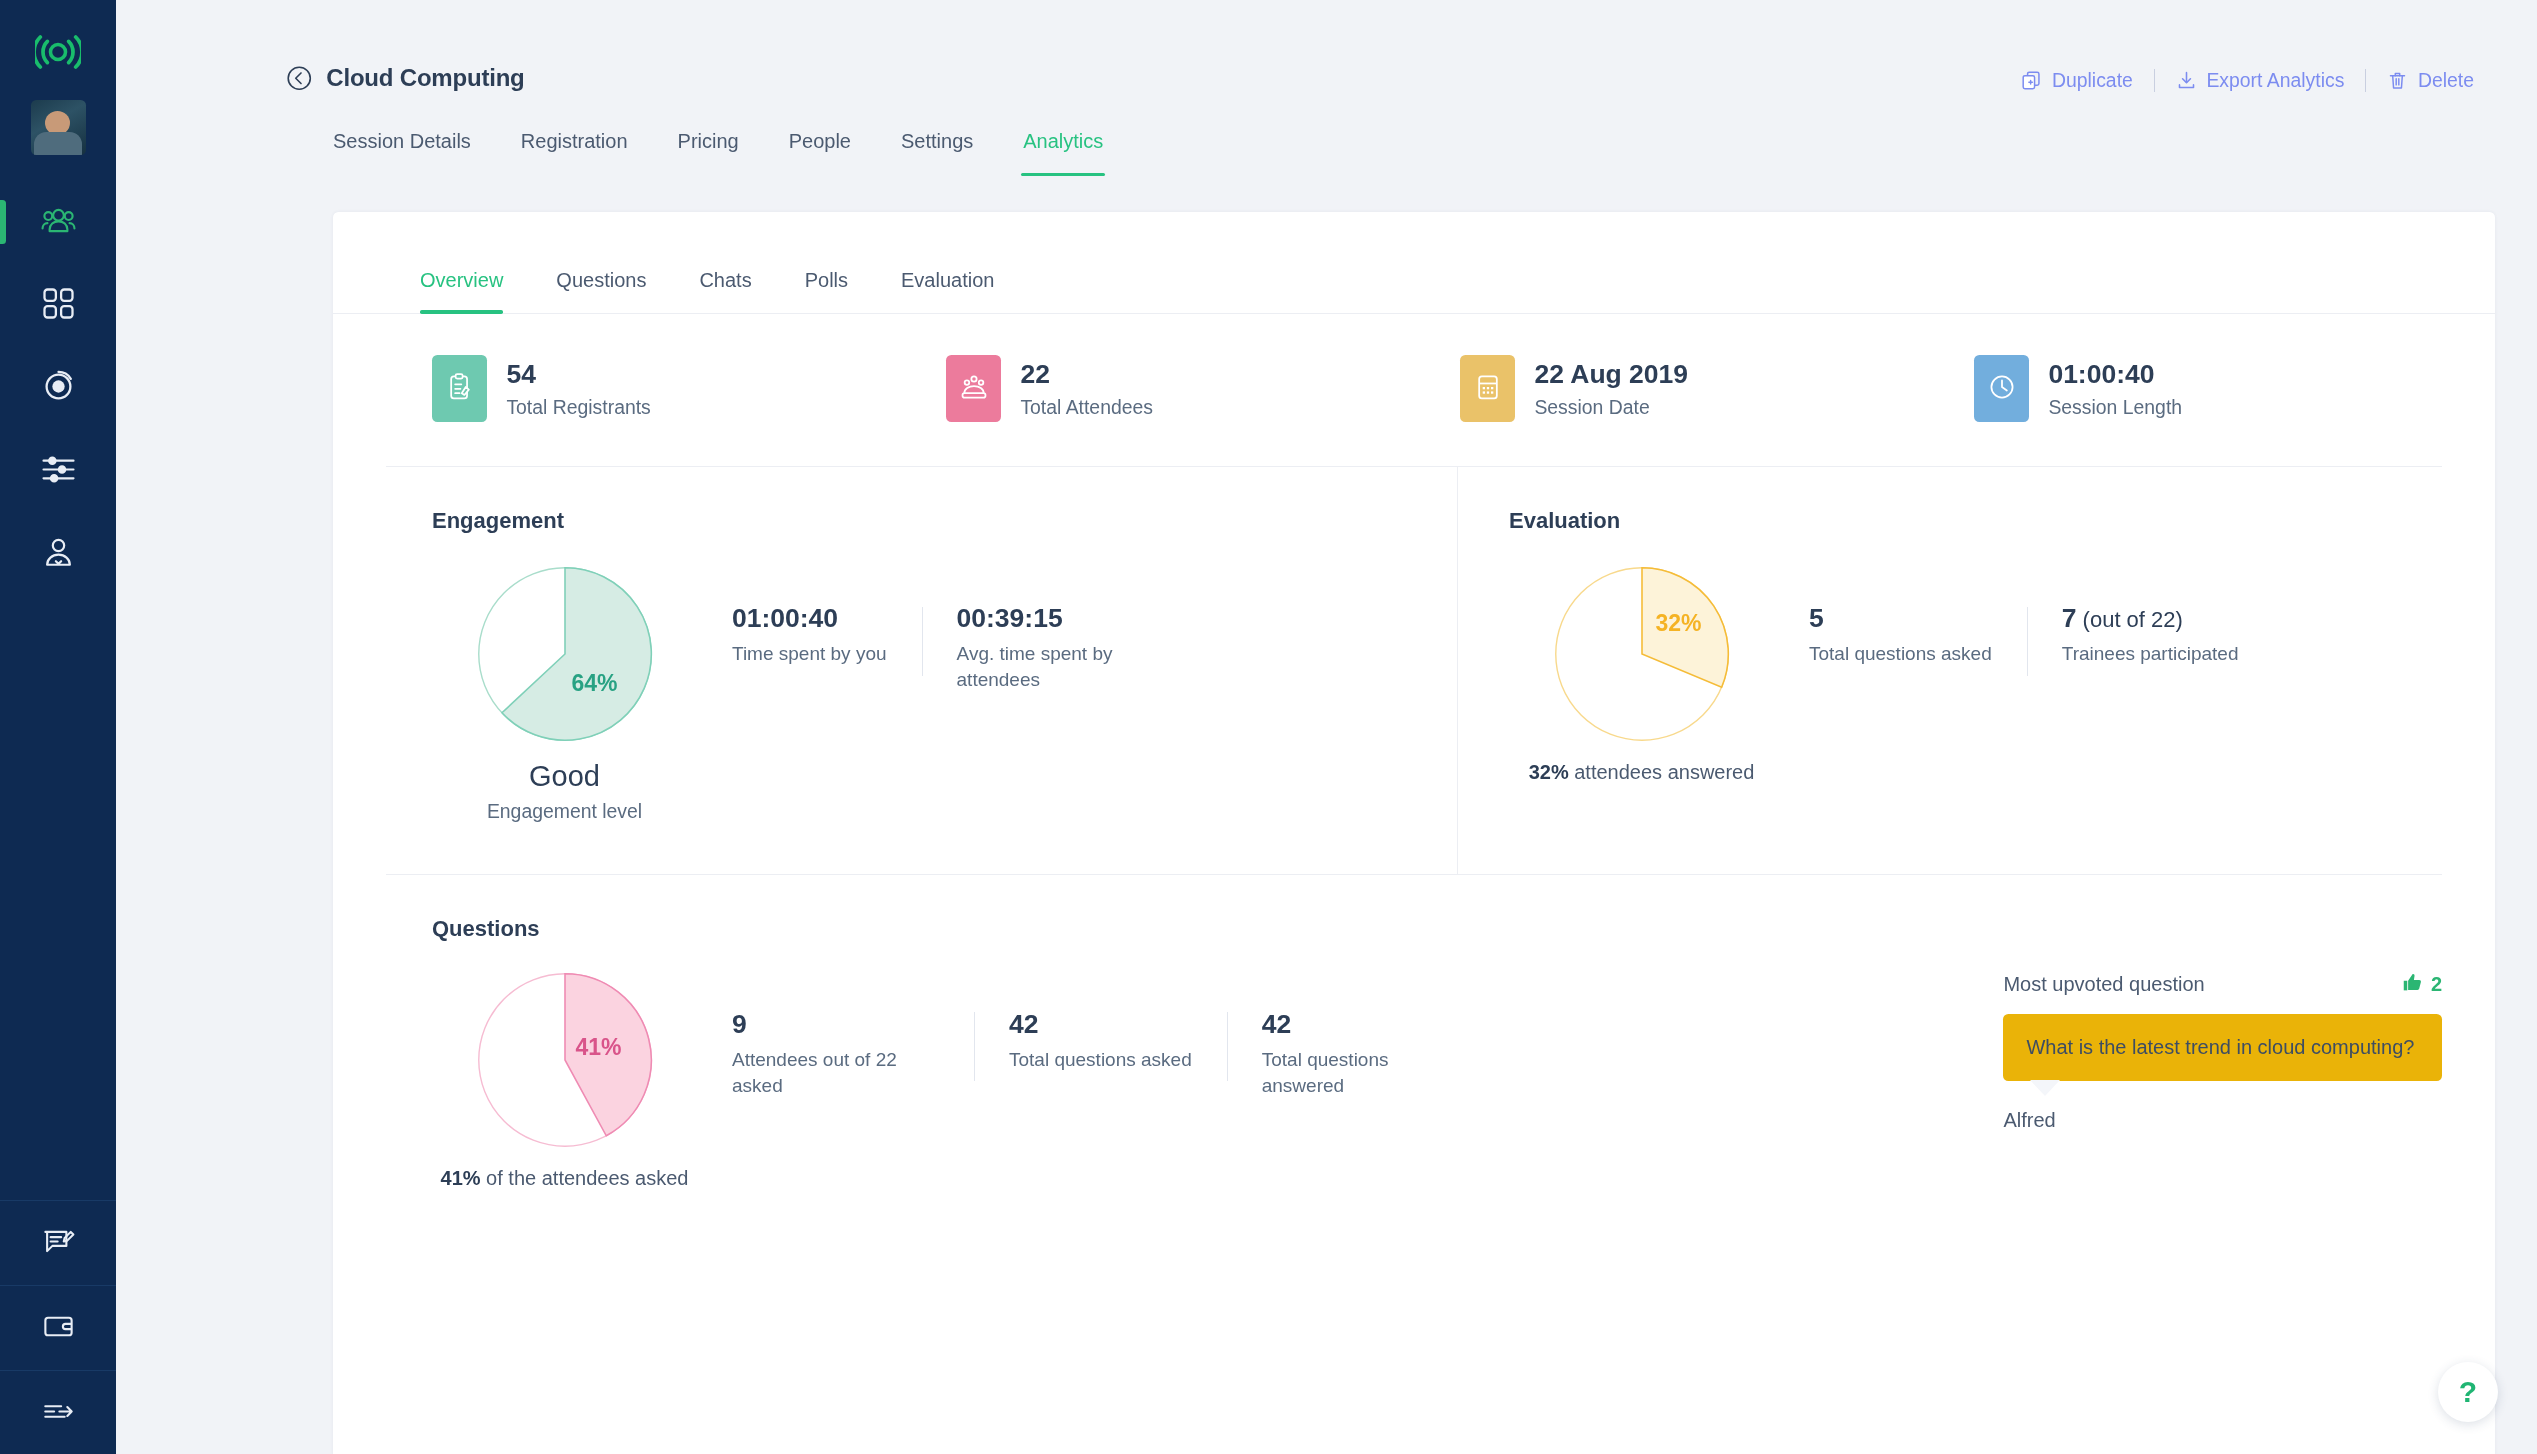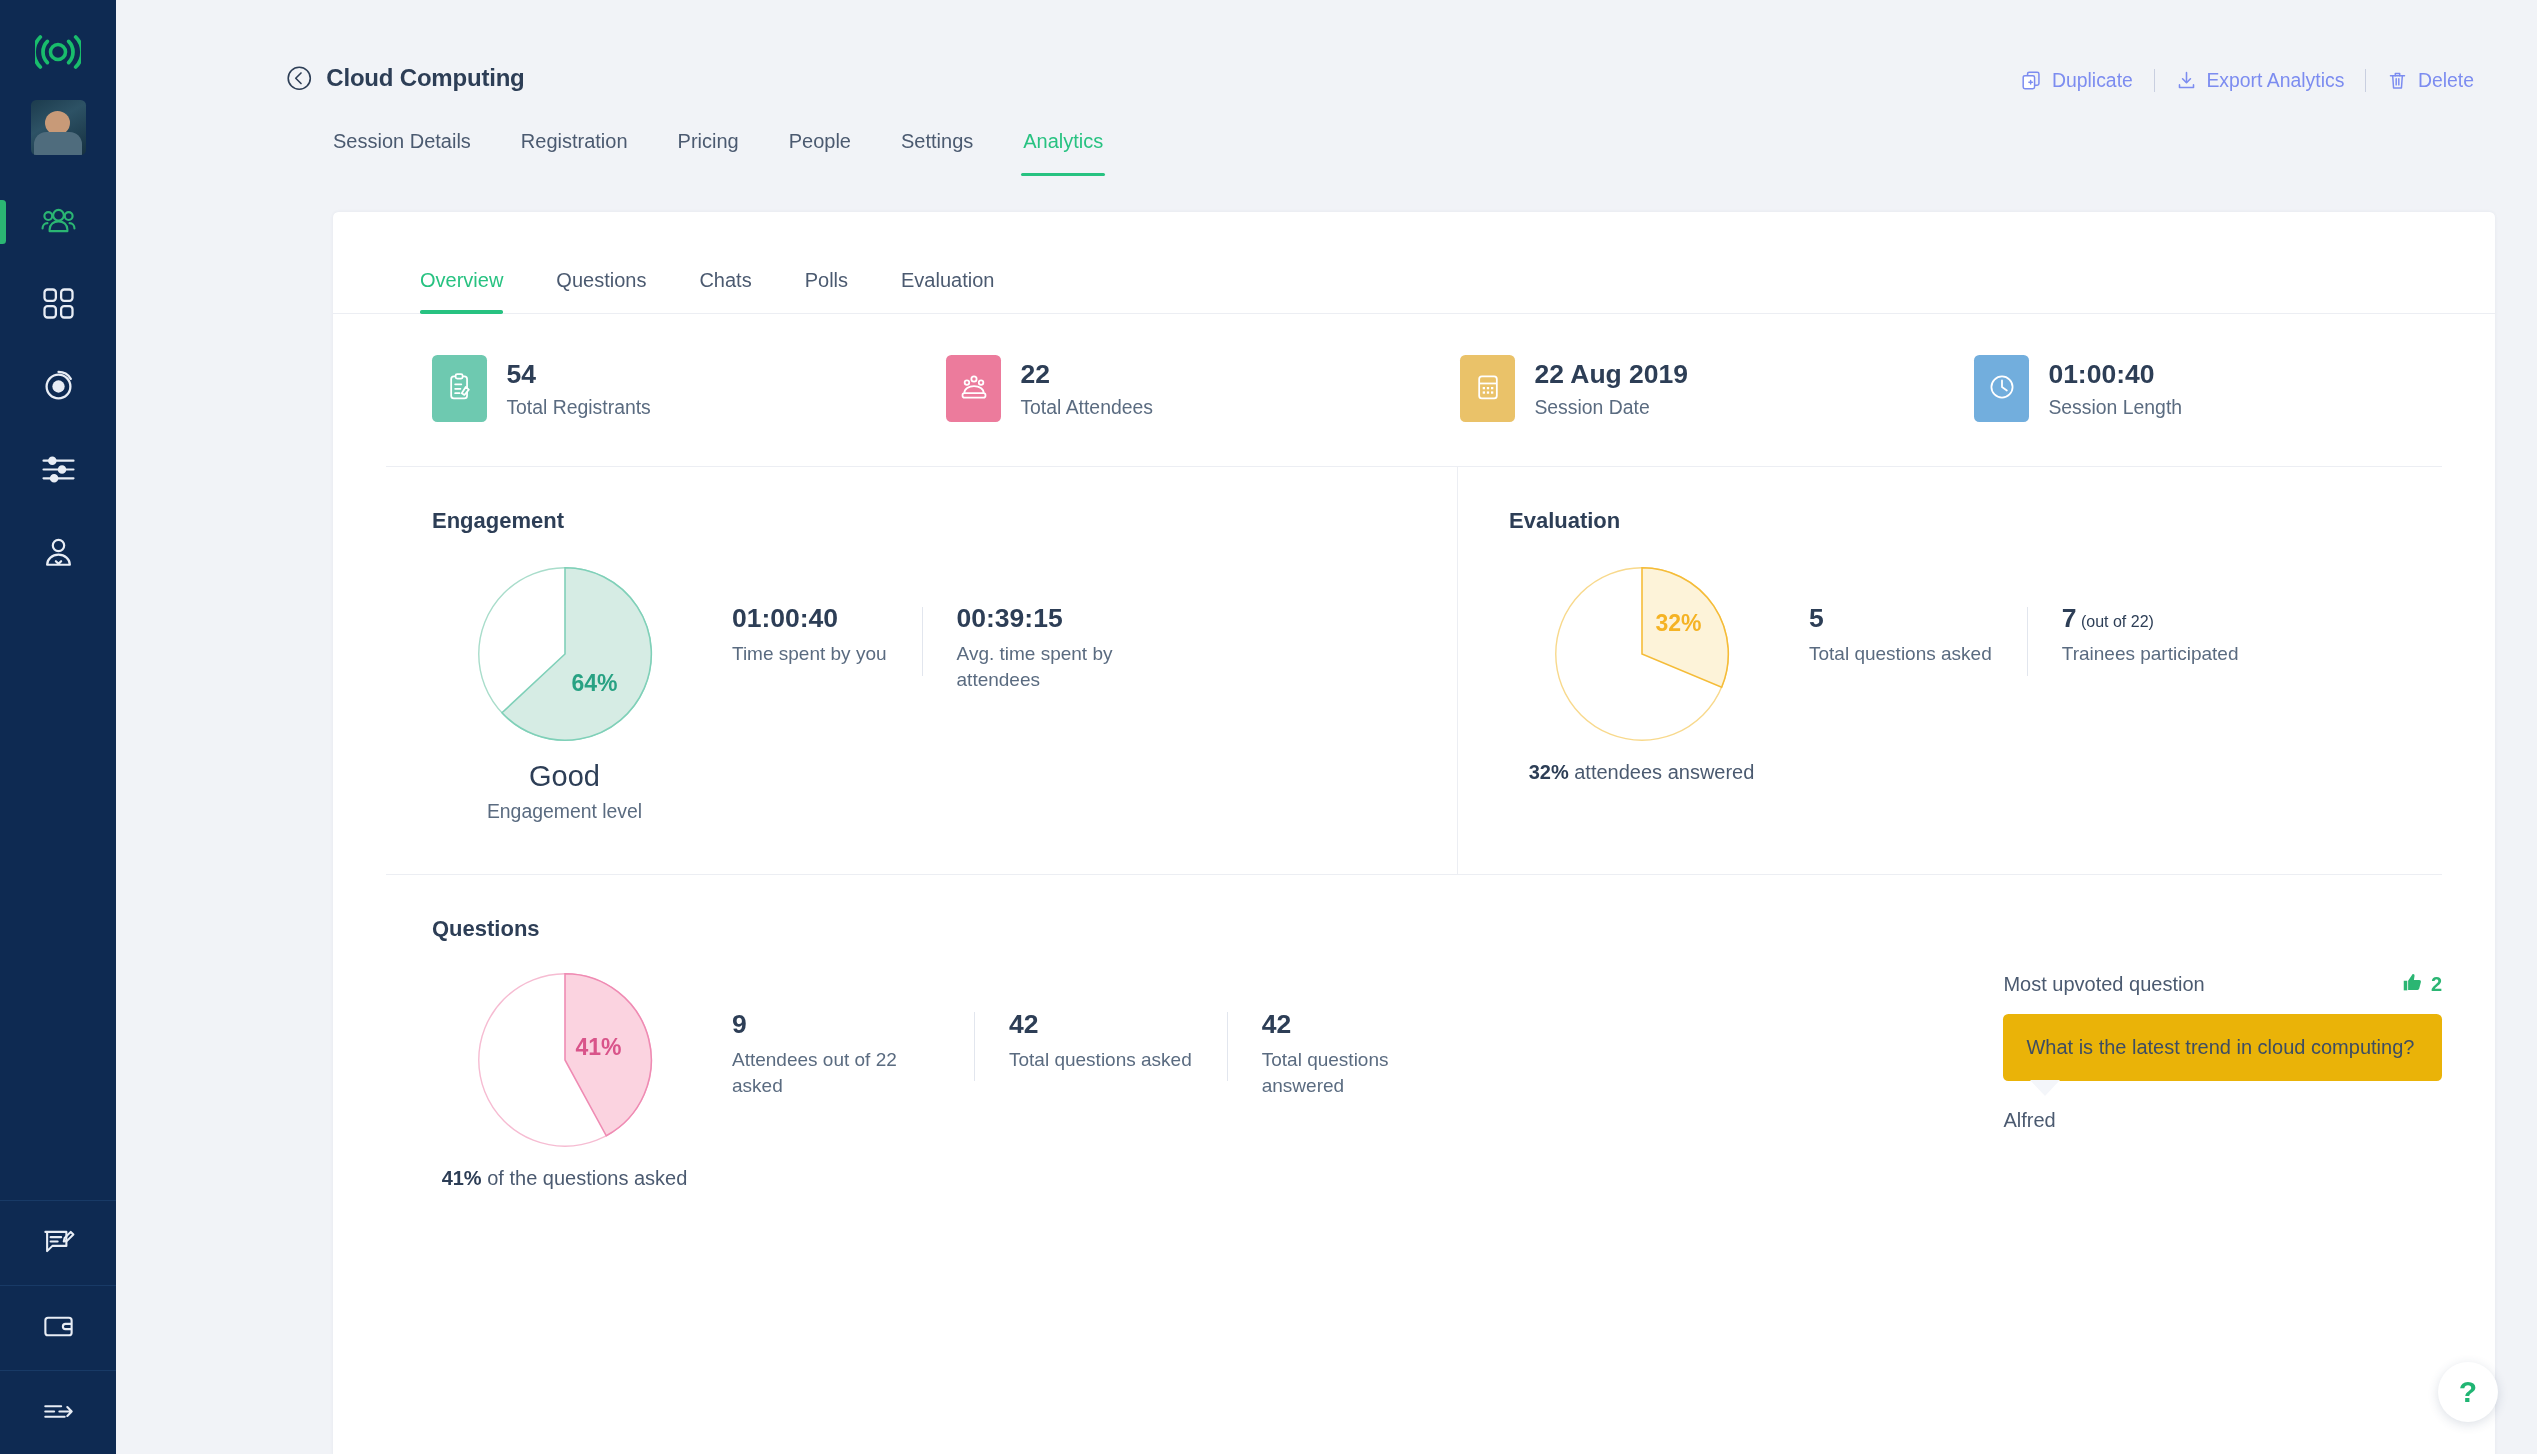--- a/index.html
+++ b/index.html
@@ -120,21 +120,21 @@
   .pie-sub  { margin-top: 7px; font-size:19.4px; color:#5a6b80; }
   .pie-cap  { margin-top: 19.4px; font-size:20px; color:#4b5a70; white-space:nowrap; }
   .pie-cap b { color:#2d3e56; font-weight:bold; }
 
   .metrics { display:flex; flex:1; padding-top: 37px; }
   .metric { padding: 0 35px; position:relative; }
   .metric + .metric::before {
     content:""; position:absolute; left:0; top:3.5px; width:0.9px; height:69px; background:#e2e6ee;
   }
   .metric-val { font-size:26.5px; font-weight:bold; color:#2d3e56; }
-  .metric-val .small { font-size:16px; font-weight:normal; }
+  .metric-val .small { font-size:22px; font-weight:normal; }
   .metric-lbl { font-size:19px; color:#5a6b80; margin-top:7px; max-width: 207px; line-height:1.38; }
 
   
   .qsec { margin: 0 53px; padding: 41px 0 0 46px; display:block; }
   .qbody { display:flex; align-items:flex-start; margin-top: 30px; }
   .q-upvote { width: 458px; padding-left: 19.4px; flex:0 0 auto; }
   .q-up-head { display:flex; align-items:center; justify-content:space-between; }
   .q-up-title { font-size:20px; color:#4b5a70; }
   .q-up-count { display:flex; align-items:center; gap:8px; font-size:20px; color:#2bb673; font-weight:bold; }
   .q-bubble {
@@ -479,21 +479,21 @@
 
         <div class="pieblock">
           <div class="pie">
             <svg width="176" height="176" viewBox="0 0 200 200">
               <circle cx="100" cy="100" r="98" fill="#ffffff" stroke="#f6bcd2" stroke-width="1.6"></circle>
               <path d="M100 100 L100 2 A98 98 0 0 1 146.9 186.1 Z" fill="#fbd3e0" stroke="#ef8bb3" stroke-width="1.8"></path>
             </svg>
             <span class="pie-pct" style="color:#d9548a; left:99px; top:62px;">41%</span>
           </div>
           <div class="pie-cap">
-            <b>41%</b><span> of the questions asked</span>
+            <b>41%</b><span> of the attendees asked</span>
           </div>
         </div>
 
         <div class="metrics">
           <div class="metric">
             <div class="metric-val">9</div>
             <div class="metric-lbl">Attendees out of 22 asked</div>
           </div>
           <div class="metric">
             <div class="metric-val">42</div>

